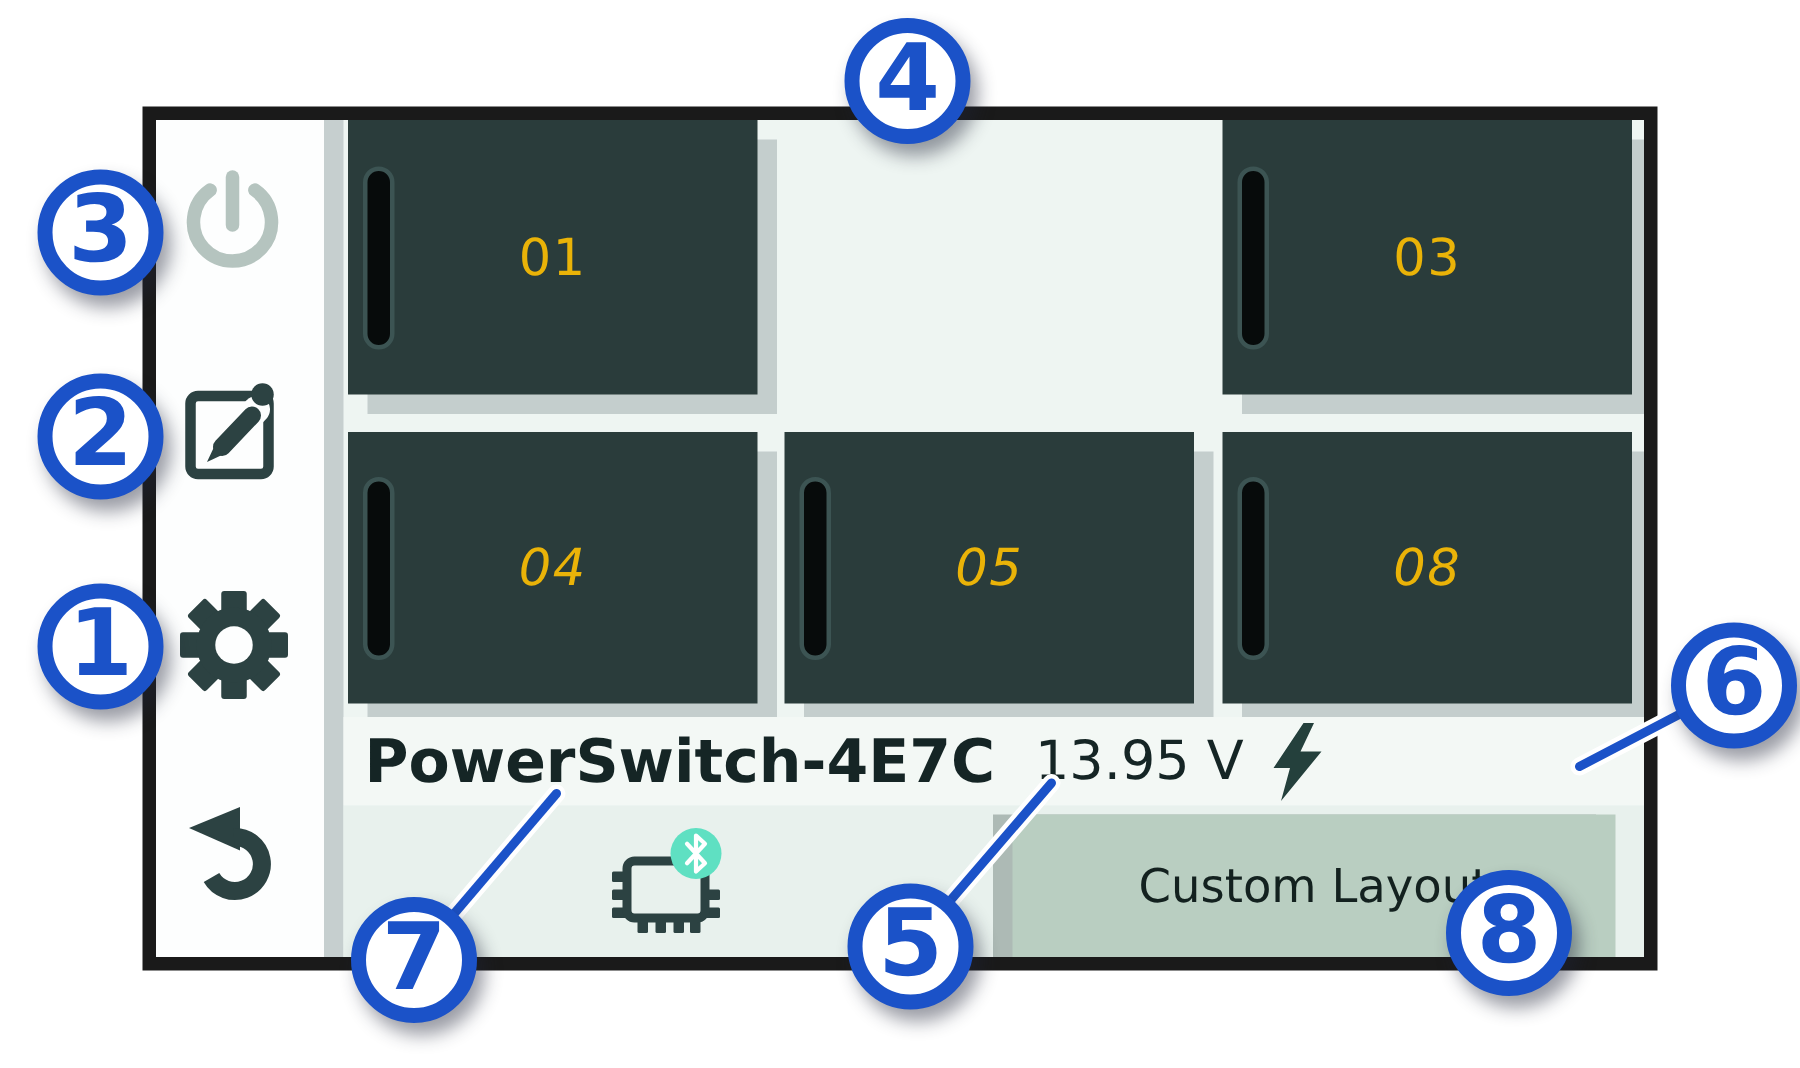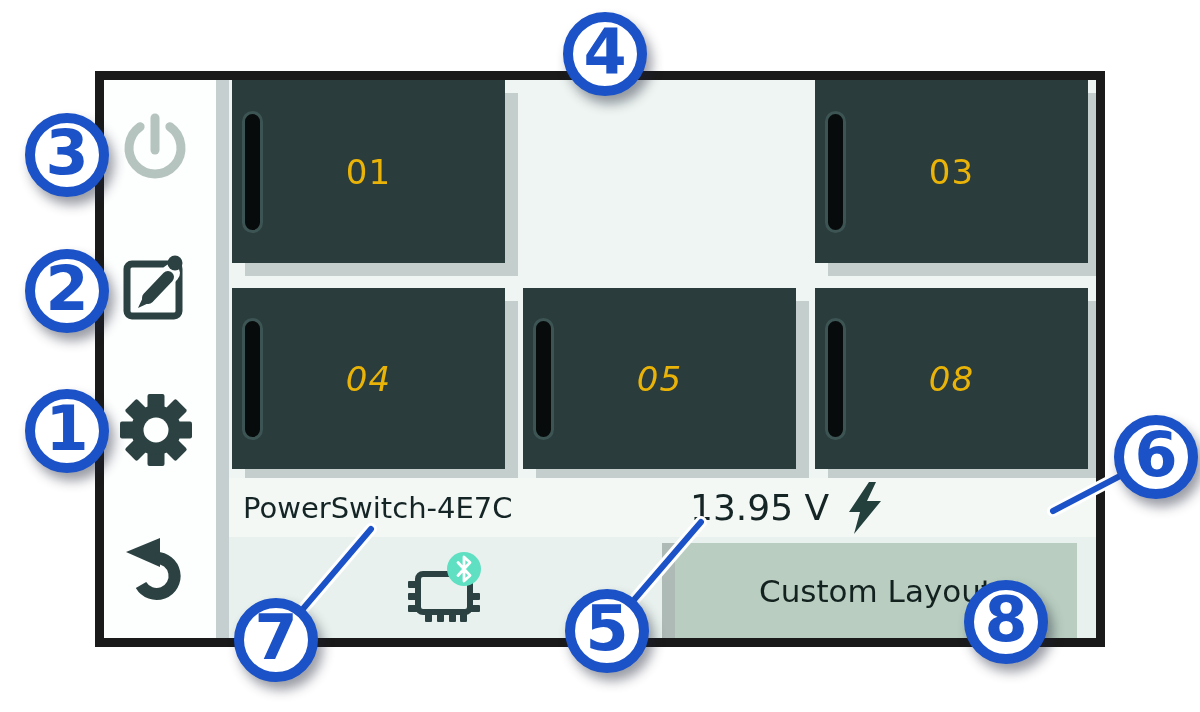--- a/index.html
+++ b/index.html
@@ -37,21 +37,21 @@
     width: 21px; height: 122px; border-radius: 12px;
     background: #070b0b; border: 3px solid #3c5453;
   }
   .sw-label { position: relative; }
 
   
   .status-row { position: absolute; left: 125px; top: 398px; width: 867px; height: 59px; background: #f3f8f5; }
   .bottom-row { position: absolute; left: 125px; top: 457px; width: 867px; height: 101px; background: #e8f1ed; }
   .device-name {
     position: absolute; left: 139px; top: 398px; height: 59px;
-    display: flex; align-items: center; font-size: 29px; color: #152525;
+    display: flex; align-items: center; font-size: 40px; color: #152525; font-weight: bold;
   }
   .status-right {
     position: absolute; left: 586px; top: 398px; height: 59px;
     display: flex; align-items: center; gap: 16px; font-size: 36px; color: #152525;
   }
   .chip-wrap { position: absolute; left: 294px; top: 468px; }
   .custom-btn {
     position: absolute; left: 571px; top: 463px; width: 402px; height: 95px;
     background: #b9cec1; box-shadow: -13px 0 0 0 #adbab5;
     display: flex; align-items: center; justify-content: center;

